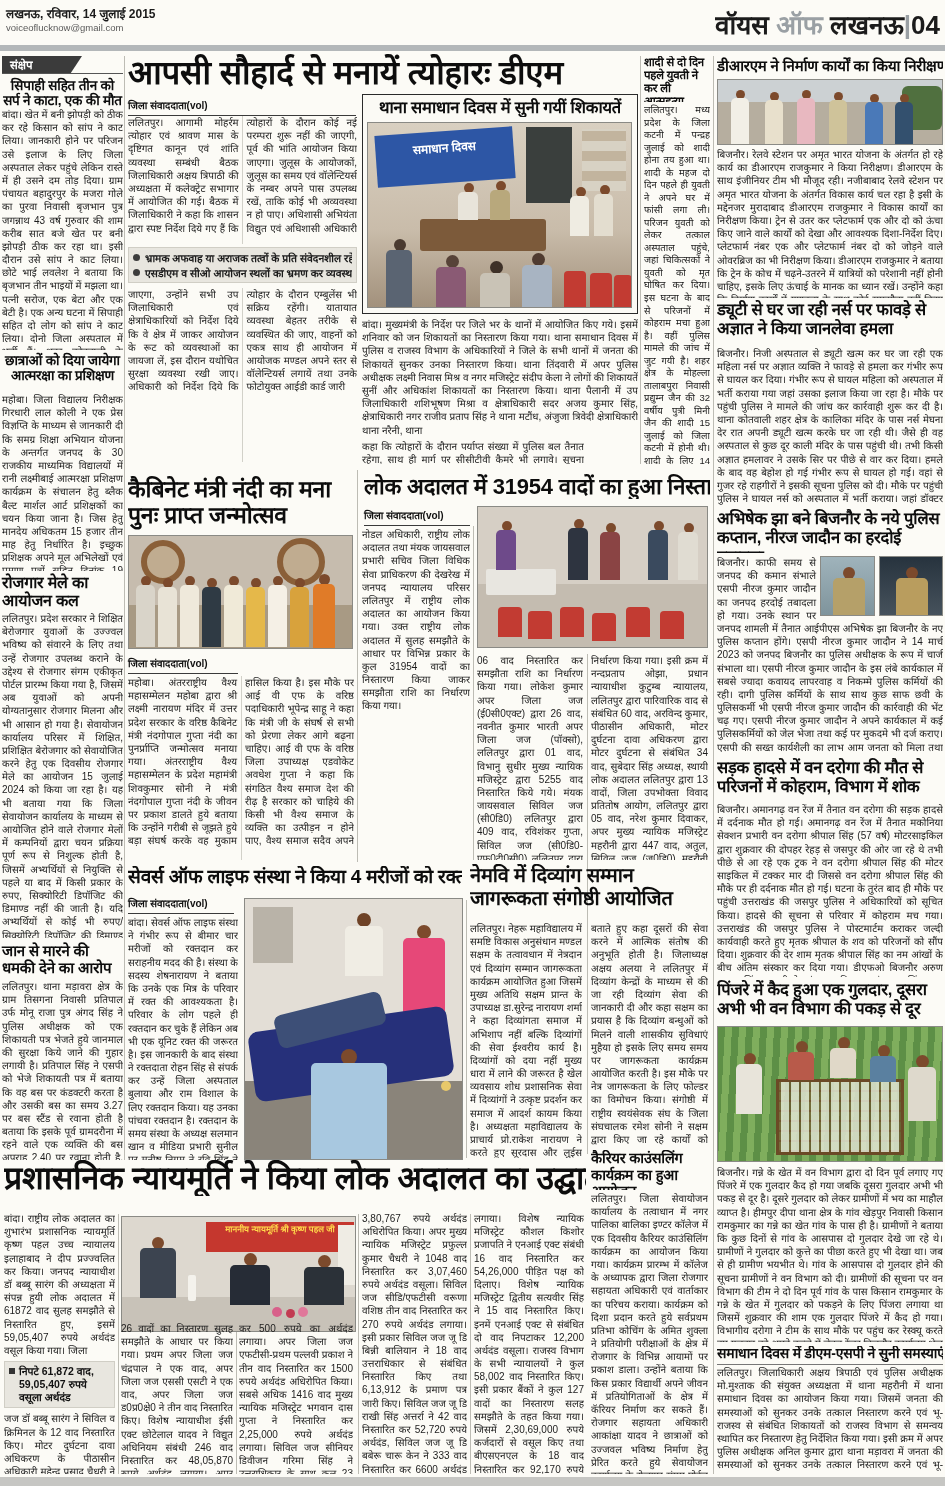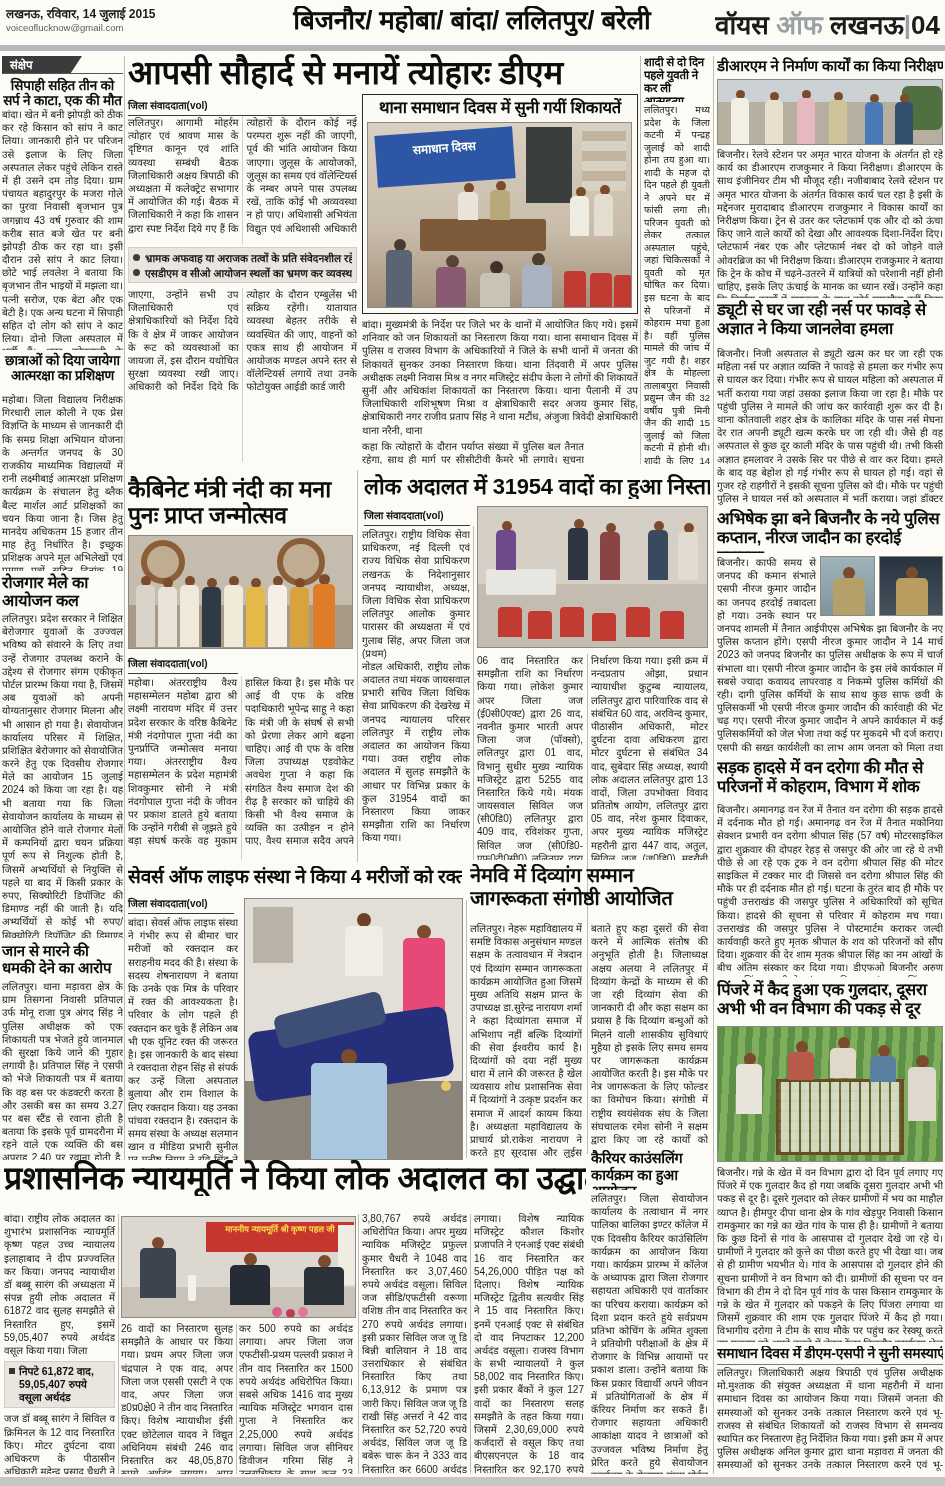--- a/index.html
+++ b/index.html
@@ -23,21 +23,20 @@
 </style>
 </head>
 <body>
 
 <div id="page">
 
   <div class="abs" style="left:6px;top:5px;width:230px;">
     <div style="font-weight:700;font-size:12px;">लखनऊ, रविवार, 14 जुलाई 2015</div>
     <div style="font-size:9.5px;color:#5a5a5a;">voiceoflucknow@gmail.com</div>
   </div>
-  <div class="abs hd nw" style="left:238px;top:6px;width:468px;font-size:26px;text-align:center;">बिजनौर/ महोबा/ बांदा/ ललितपुर/ बरेली</div>
   <div class="abs nw" style="right:5px;top:6px;font-size:26px;font-weight:800;max-width:232px;text-align:right;">
     <span>वॉयस </span><span style="color:#9aa0a4;">ऑफ</span><span> लखनऊ</span><span style="color:#9aa0a4;">|</span><span>04</span>
   </div>
   <div class="abs" style="left:0;top:45px;width:945px;height:6px;background:#b3b7b9;"></div>
 
   <div class="vr" style="left:124px;top:56px;height:1104px;"></div>
   <div class="vr" style="left:713px;top:56px;height:1418px;"></div>
   <div class="vr" style="left:640px;top:56px;height:408px;"></div>
   <div class="vr" style="left:357px;top:470px;height:392px;"></div>
   <div class="vr" style="left:473px;top:526px;height:334px;"></div>
@@ -194,21 +193,20 @@
       <span class="torso" style="left:161px;top:51px;width:19px;height:60px;background:#d8a23c;"></span>
     <span class="head-dot" style="left:190px;top:38px;width:11px;height:11px;"></span>
       <span class="torso" style="left:184px;top:48px;width:22px;height:64px;background:#e07b28;"></span>
   </div>
   <div class="abs byline" style="left:128px;top:656px;width:110px;">जिला संवाददाता(vol)</div>
   <div class="abs bt cols2" style="left:128px;top:676px;width:226px;height:184px;">महोबा। अंतरराष्ट्रीय वैश्य महासम्मेलन महोबा द्वारा श्री लक्ष्मी नारायण मंदिर में उत्तर प्रदेश सरकार के वरिष्ठ कैबिनेट मंत्री नंदगोपाल गुप्ता नंदी का पुनर्प्राप्ति जन्मोत्सव मनाया गया। अंतरराष्ट्रीय वैश्य महासम्मेलन के प्रदेश महामंत्री शिवकुमार सोनी ने मंत्री नंदगोपाल गुप्ता नंदी के जीवन पर प्रकाश डालते हुये बताया कि उन्होंने गरीबी से जूझते हुये बड़ा संघर्ष करके वह मुकाम हासिल किया है। इस मौके पर आई वी एफ के वरिष्ठ पदाधिकारी भूपेन्द्र साहू ने कहा कि मंत्री जी के संघर्ष से सभी को प्रेरणा लेकर आगे बढ़ना चाहिए। आई वी एफ के वरिष्ठ जिला उपाध्यक्ष एडवोकेट अवधेश गुप्ता ने कहा कि संगठित वैश्य समाज देश की रीढ़ है सरकार को चाहिये की किसी भी वैश्य समाज के व्यक्ति का उत्पीड़न न होने पाए, वैश्य समाज सदैव अपने लिये कम सर्व समाज के लिए ज्यादा काम करता है। कार्यक्रम के आयोजक अंतरराष्ट्रीय वैश्य महासम्मेलन के युवा जिलाध्यक्ष अमित सोनी ने कार्यक्रम में आये हुए सभी लोगों का आभार व्यक्त करते हुए प्रदेश सरकार के कैबिनेट मंत्री नंदगोपाल गुप्ता नंदी की दीघार्यु एवं सदैव स्वस्थ रहने की कामना की। उक्त कार्यक्रम में आई वी एफ के जिला महामंत्री शशिकांत सोनी, हिमेश पुरवार, आलोक कुमार, श्री लक्ष्मी नारायण मंदिर के अध्यक्ष दयाशंकर, अनिल चौरसिया, उमेश साहू, सचिन सोनी, जगदीश प्रसाद साहू सहित अन्य वैश्य बन्धु उपस्थित रहे।</div>
 
   <div class="abs hd nw" style="left:364px;top:474px;width:346px;font-size:22px;">लोक अदालत में 31954 वादों का हुआ निस्तारण</div>
   <div class="abs byline" style="left:364px;top:508px;width:106px;">जिला संवाददाता(vol)</div>
   <div class="abs" style="left:362px;top:528px;width:108px;height:334px;overflow:hidden;">
-    <div class="bt">ललितपुर। राष्ट्रीय विधिक सेवा प्राधिकरण, नई दिल्ली एवं राज्य विधिक सेवा प्राधिकरण लखनऊ के निदेशानुसार जनपद न्यायाधीश, अध्यक्ष, जिला विधिक सेवा प्राधिकरण ललितपुर आलोक कुमार पारासर की अध्यक्षता में एवं गुलाब सिंह, अपर जिला जज (प्रथम)</div>
     <div class="bt">नोडल अधिकारी, राष्ट्रीय लोक अदालत तथा मंयक जायसवाल प्रभारी सचिव जिला विधिक सेवा प्राधिकरण की देखरेख में जनपद न्यायालय परिसर ललितपुर में राष्ट्रीय लोक अदालत का आयोजन किया गया। उक्त राष्ट्रीय लोक अदालत में सुलह समझौते के आधार पर विभिन्न प्रकार के कुल 31954 वादों का निस्तारण किया जाकर समझौता राशि का निर्धारण किया गया।</div>
   </div>
   <div class="photo" style="left:477px;top:506px;width:231px;height:142px;background:linear-gradient(180deg,#d6cfc5 0 55%,#c4bcb0 55% 100%);">
     <div class="abs" style="left:8px;top:62px;width:70px;height:26px;background:#e8e6e0;border-radius:2px;"></div>
     <span class="head-dot" style="left:24px;top:14px;width:10px;height:10px;"></span>
       <span class="torso" style="left:18px;top:23px;width:20px;height:40px;background:#6e4a8a;"></span>
     <span class="head-dot" style="left:96px;top:12px;width:10px;height:10px;"></span>
       <span class="torso" style="left:90px;top:21px;width:20px;height:52px;background:#2e3440;"></span>
     <span class="head-dot" style="left:128px;top:16px;width:10px;height:10px;"></span>
       <span class="torso" style="left:122px;top:25px;width:20px;height:48px;background:#8a4444;"></span>
@@ -251,21 +249,21 @@
 
   <div class="abs hd nw" style="left:4px;top:1160px;width:582px;font-size:32px;">प्रशासनिक न्यायमूर्ति ने किया लोक अदालत का उद्घाटन</div>
   <div class="abs" style="left:4px;top:1212px;width:111px;height:262px;overflow:hidden;">
     <div class="bt">बांदा। राष्ट्रीय लोक अदालत का शुभारंभ प्रशासनिक न्यायमूर्ति कृष्ण पहल उच्च न्यायालय इलाहाबाद ने दीप प्रज्ज्वलित कर किया। जनपद न्यायाधीश डॉ बब्बू सारंग की अध्यक्षता में संपन्न हुयी लोक अदालत में 61872 वाद सुलह समझौते से निस्तारित हुए, इसमें 59,05,407 रुपये अर्थदंड वसूल किया गया। जिला</div>
     <div class="hlbox" style="margin:4px 0;padding:3px 4px;font-size:10.5px;line-height:1.25;display:flex;gap:4px;">
         <span style="width:6px;height:6px;background:#333;flex:0 0 auto;margin-top:3px;"></span>
         <span>निपटे 61,872 वाद, 59,05,407 रुपये वसूला अर्थदंड</span>
       </div>
     <div class="bt">जज डॉ बब्बू सारंग ने सिविल व क्रिमिनल के 12 वाद निस्तारित किए। मोटर दुर्घटना दावा अधिकरण के पीठासीन अधिकारी महेन्द्र प्रसाद चैधरी ने 53 वाद निस्तारित करते हुए 1,63,41,000 रुपये बीमा कंपनी द्वारा पीड़ित पक्षों को दिलाया गया। प्रधान न्यायाधीश परिवार न्यायालय रोहित सिन्हा ने पारिवारिक वादों से संबंधित 16 वाद निस्तारित किए साथ ही प्री-लिटिगेशन पारिवारिक वादों से संबंधित</div>
   </div>
-  <div class="photo" style="left:121px;top:1216px;width:235px;height:102px;background:linear-gradient(180deg,#ddd8cf 0 70%,#c8c2b8 70% 100%);">
+  <div class="photo" style="left:121px;top:1216px;width:235px;height:116px;background:linear-gradient(180deg,#ddd8cf 0 70%,#c8c2b8 70% 100%);">
     <div class="abs" style="left:84px;top:5px;width:148px;height:30px;background:#c5372e;color:#ffd84a;font-weight:800;font-size:8.5px;text-align:center;padding:2px 2px;overflow:hidden;line-height:1.25;">माननीय न्यायमूर्ति श्री कृष्ण पहल जी</div>
     <div class="abs" style="left:216px;top:8px;width:19px;height:60px;background:#efece4;"></div>
     <span class="head-dot" style="left:30px;top:20px;width:12px;height:12px;"></span>
       <span class="torso" style="left:18px;top:31px;width:36px;height:50px;background:#3c4450;"></span>
     <span class="head-dot" style="left:122px;top:36px;width:13px;height:13px;"></span>
       <span class="torso" style="left:108px;top:48px;width:40px;height:40px;background:#262c36;"></span>
     <span class="head-dot" style="left:196px;top:38px;width:13px;height:13px;"></span>
       <span class="torso" style="left:182px;top:50px;width:40px;height:38px;background:#2b3138;"></span>
     <div class="abs" style="left:66px;top:58px;width:8px;height:26px;background:#f4f2ec;border-radius:2px;"></div>
     <span class="head-dot" style="left:150px;top:90px;width:10px;height:10px;background:#d8608a;"></span>

